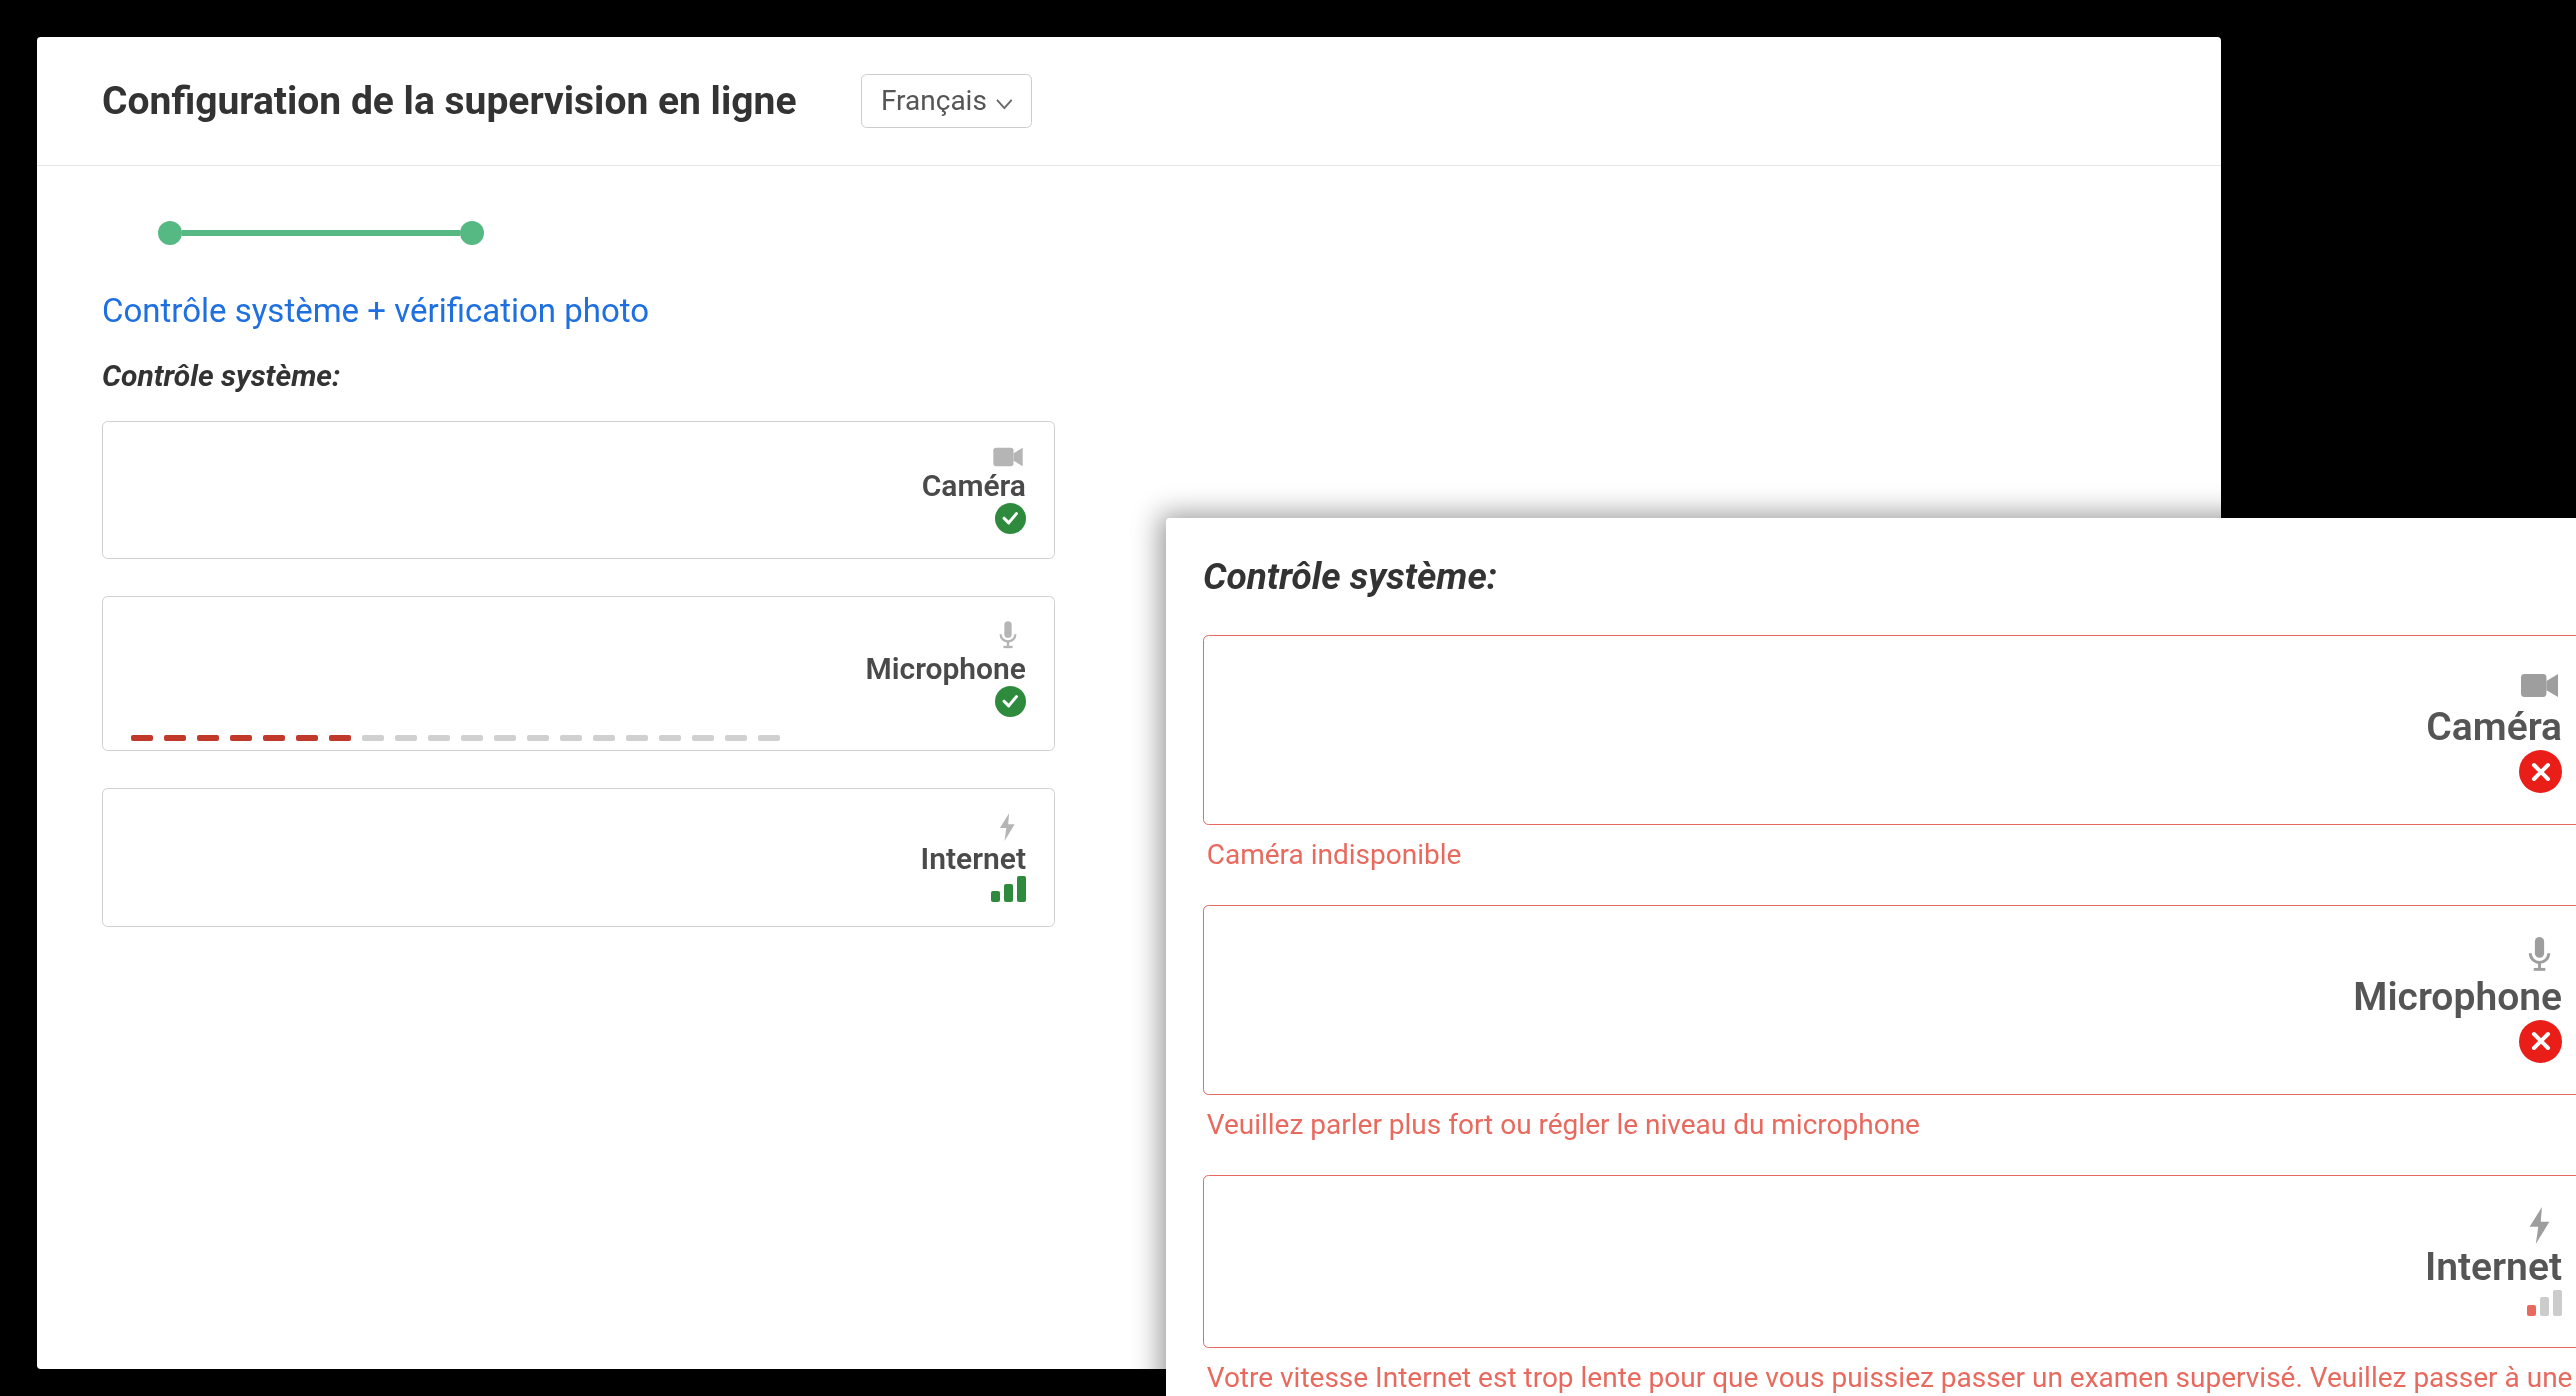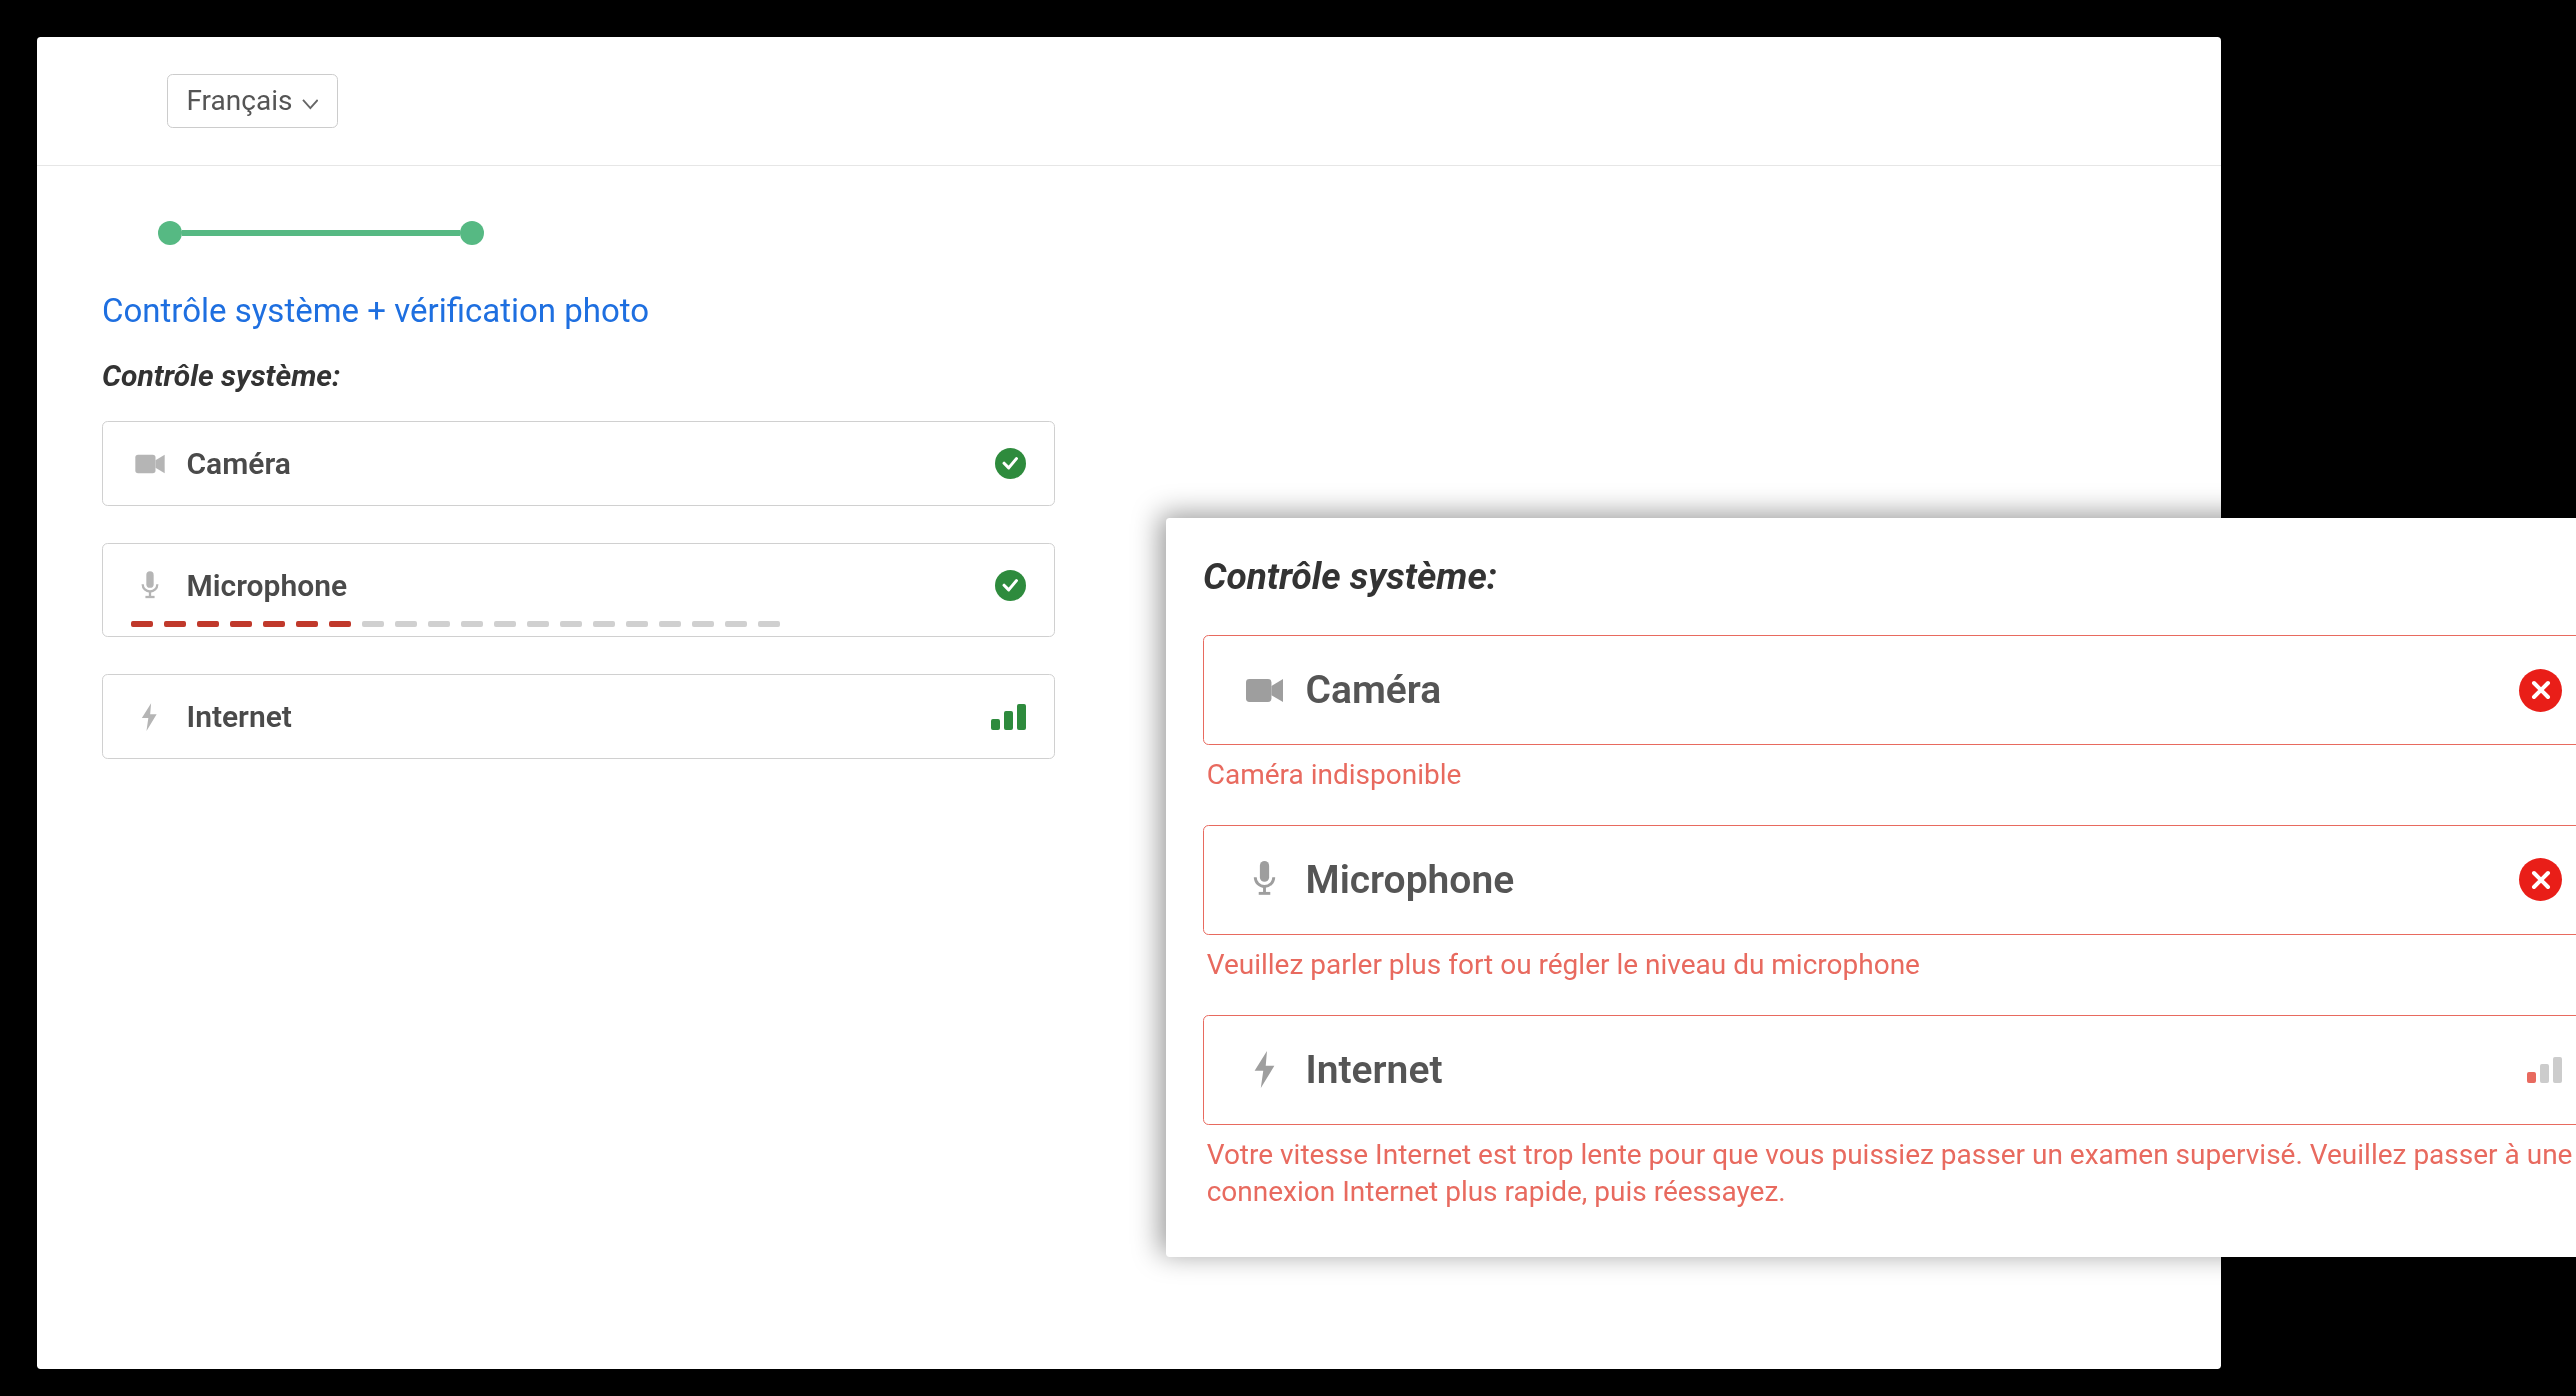--- a/index.html
+++ b/index.html
@@ -82,24 +82,25 @@
     color: #333;
     margin-bottom: 28px;
     font-style: italic;
   }
 
   .check-row {
     border: 0.9px solid #d0d0d0;
     border-radius: 5.6px;
     padding: 24px 28px;
     display: flex;
-    align-items: center;
+    align-items: flex-end;
     width: 953px;
     margin-bottom: 37px;
     position: relative;
+    flex-direction: column;
   }
   .check-row.error {
     border: 1.9px solid #e86a5f;
   }
   .row-icon {
     width: 37px;
     display: flex;
     align-items: center;
     justify-content: center;
     color: #b5b5b5;
@@ -198,20 +199,21 @@
 
   .panel-right .row-icon { width: 46px; }
   .panel-right .row-icon svg { width: 37px; height: 37px; }
 
 </style>
 </head>
 <body>
 
 <div class="panel-left">
   <div class="panel-header">
+    <div class="panel-title">Configuration de la supervision en ligne</div>
     <div class="lang-select">
       <span>Français</span>
       <span class="caret-down">
         <svg width="16.7" height="11" viewBox="0 0 18 12">
             <path d="M1 1 L9 10 L17 1" fill="none" stroke="#666" stroke-width="2"></path>
           </svg>
       </span>
     </div>
   </div>
 

